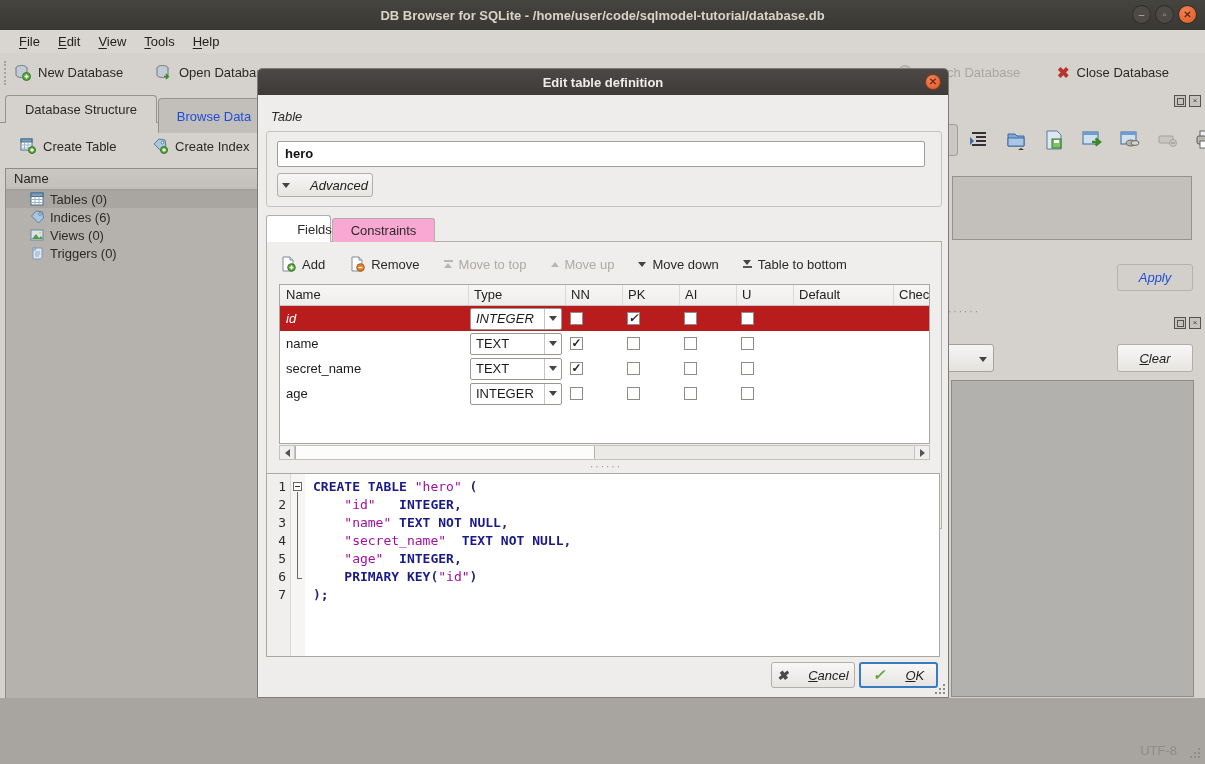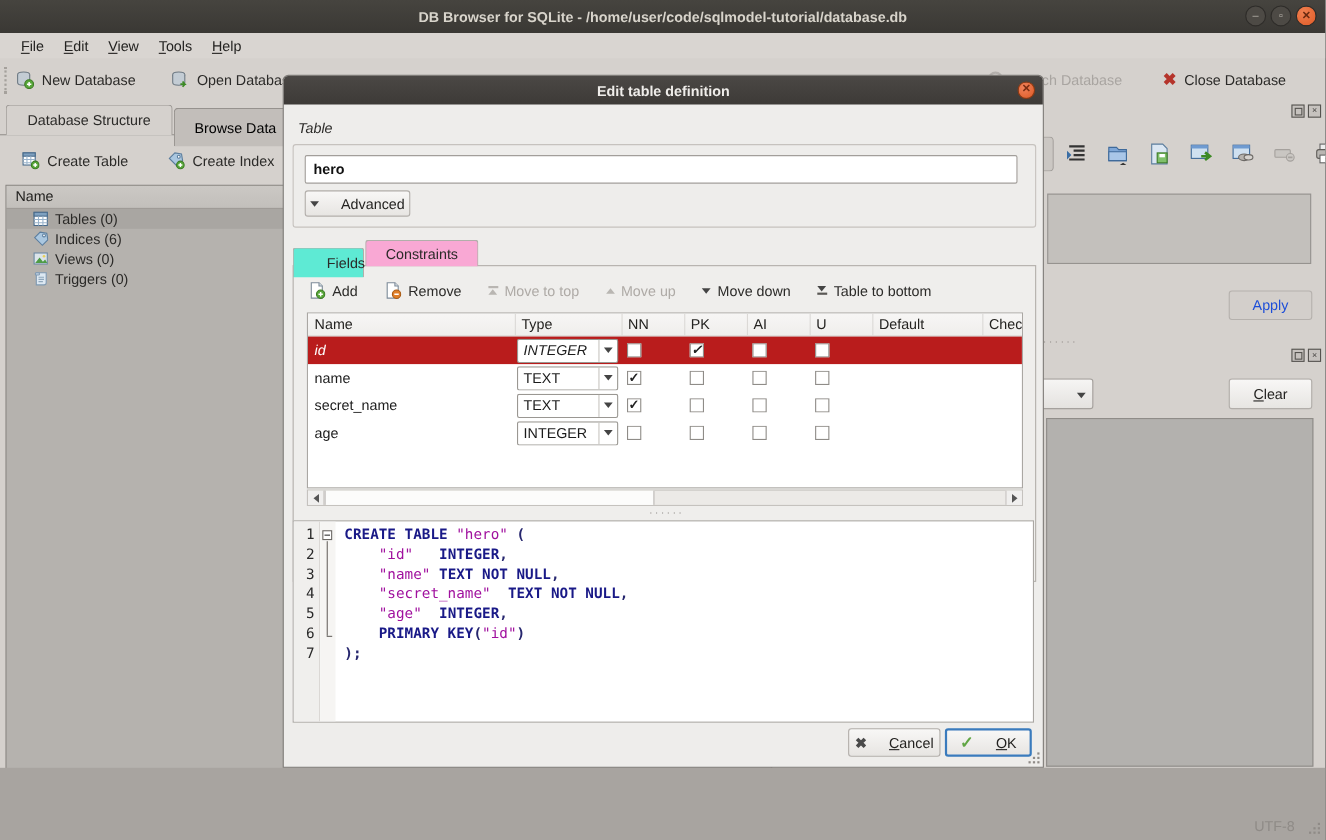--- a/index.html
+++ b/index.html
@@ -31,21 +31,21 @@
   .tb-item .lbl{white-space:nowrap;}
   .tb-item.disabled .lbl{color:#a9a5a1;}
   .redx{color:#b5342b;font-weight:bold;font-size:15px;line-height:15px;}
   .gray-circ{width:14px;height:14px;border-radius:50%;border:2px solid #b4b0ac;}
 
   
   .main-tabline{position:absolute;left:0;top:122px;width:705px;height:1px;background:#96928e;}
   .mtab{position:absolute;display:flex;align-items:center;justify-content:center;
     border:1px solid #96928e;border-bottom:none;border-radius:4px 4px 0 0;}
   .mtab.active{left:5px;top:95px;width:152px;height:28px;background:#d5d1cd;z-index:2;}
-  .mtab.inactive{left:158px;top:98px;width:112px;height:35px;background:#c2beba;color:#000000;}
+  .mtab.inactive{left:158px;top:98px;width:112px;height:35px;background:#c2beba;color:#1d4ed8;}
 
   
   .flatbtn{position:absolute;display:flex;align-items:center;gap:7px;top:133px;height:26px;}
 
   
   .tree{position:absolute;left:5px;top:168px;width:697px;height:562px;
     background:#b5b2ae;border:1px solid #8f8c88;}
   .tree-hdr{height:21px;background:linear-gradient(#cbc8c4,#c2bfbb);border-bottom:1px solid #9f9b97;
     padding:2px 8px;color:#232220;}
   .tree-row{height:18px;display:flex;align-items:center;padding-left:24px;gap:6px;}
@@ -64,21 +64,21 @@
 
   
   .dockbtn{position:absolute;width:12px;height:12px;border:1px solid #55534f;background:#c6c2be;
     color:#403e3b;font-size:8px;line-height:10px;text-align:center;}
   .dockbtn.float:before{content:"";position:absolute;left:2px;top:2px;width:5px;height:5px;border:1px solid #55534f;}
   .rtool{position:absolute;top:128px;display:flex;align-items:center;}
   .ricon{width:24px;height:24px;margin-right:14px;position:relative;}
   .rfrag{position:absolute;left:938px;top:124px;width:20px;height:32px;border:1px solid #a19d99;border-left:none;border-radius:0 4px 4px 0;background:#cbc7c3;}
   .rta{position:absolute;left:952px;top:176px;width:240px;height:64px;background:#c3c0bc;border:1px solid #96938f;}
   .btn{display:flex;align-items:center;justify-content:center;gap:20px;
-    background:linear-gradient(#f8f7f6,#e7e5e2);border:1px solid #b2aeaa;border-radius:3px;color:#232220;}
+    background:linear-gradient(#f8f7f6,#e7e5e2);border:1px solid #b2aeaa;border-radius:3px;color:#232220;font-style:italic;}
   .btn.disabled{background:#d3cfcb;border-color:#b5b1ad;color:#1d4ed8;}
   .rsplit{position:absolute;left:948px;top:306px;width:70px;color:#8f8b87;font-size:10px;letter-spacing:2px;}
   .rcombo{position:absolute;left:920px;top:344px;width:74px;height:28px;background:linear-gradient(#f6f5f4,#e4e2df);
     border:1px solid #a5a19d;border-radius:3px;}
   .rcombo .arr{position:absolute;right:6px;top:12px;border-left:4px solid transparent;border-right:4px solid transparent;border-top:5px solid #444;}
   .rpanel{position:absolute;left:951px;top:380px;width:243px;height:317px;background:#b3b1ae;border:1px solid #8f8c88;}
 
   
   .dialog{position:absolute;left:257px;top:68px;width:692px;height:630px;background:#eeedeb;
     border:1px solid #7e7b77;border-radius:5px 5px 0 0;z-index:50;}
@@ -91,21 +91,21 @@
   .dlg-label{position:absolute;left:13px;top:40px;font-style:italic;}
   .groupbox{position:absolute;left:8px;top:62px;width:676px;height:76px;border:1px solid #c6c2be;border-radius:3px;}
   .txtinput{position:absolute;left:19px;top:72px;width:648px;height:26px;background:#fff;
     border:1px solid #a29e9a;border-radius:2px;padding:4px 7px;font-weight:bold;color:#111;}
   .adv-btn{position:absolute;left:19px;top:104px;width:96px;height:24px;}
   .tri-dn{border-left:4px solid transparent;border-right:4px solid transparent;border-top:5px solid #444;display:inline-block;}
   .tri-up{border-left:4px solid transparent;border-right:4px solid transparent;border-bottom:5px solid #444;display:inline-block;}
 
   .dtab{position:absolute;border:1px solid #b2aeaa;border-bottom:none;border-radius:3px 3px 0 0;
     display:flex;align-items:center;justify-content:center;z-index:2;}
-  .dtab.active{left:8px;top:156px;width:65px;height:27px;background:#5eead4;padding-left:32px;}
+  .dtab.active{left:8px;top:146px;width:65px;height:27px;background:#ffffff;padding-left:32px;}
   .dtab.inactive{left:74px;top:149px;width:103px;height:24px;background:#f9a8d4;}
   .dpane{position:absolute;left:8px;top:172px;width:676px;height:288px;border:1px solid #b2aeaa;background:#efeeec;}
 
   .ftools{position:absolute;left:22px;top:182px;display:flex;align-items:center;gap:24px;height:26px;}
   .ftool{display:flex;align-items:center;gap:6px;white-space:nowrap;}
   .ftool.disabled{color:#aeaaa6;}
   .mvstack{display:flex;flex-direction:column;align-items:center;gap:1px;}
   .mvbar{width:9px;height:2px;background:#5a5855;}
   .ftool.disabled .mvbar{background:#b9b6b2;}
   .ftool.disabled .tri-up{border-bottom-color:#b9b6b2;}

